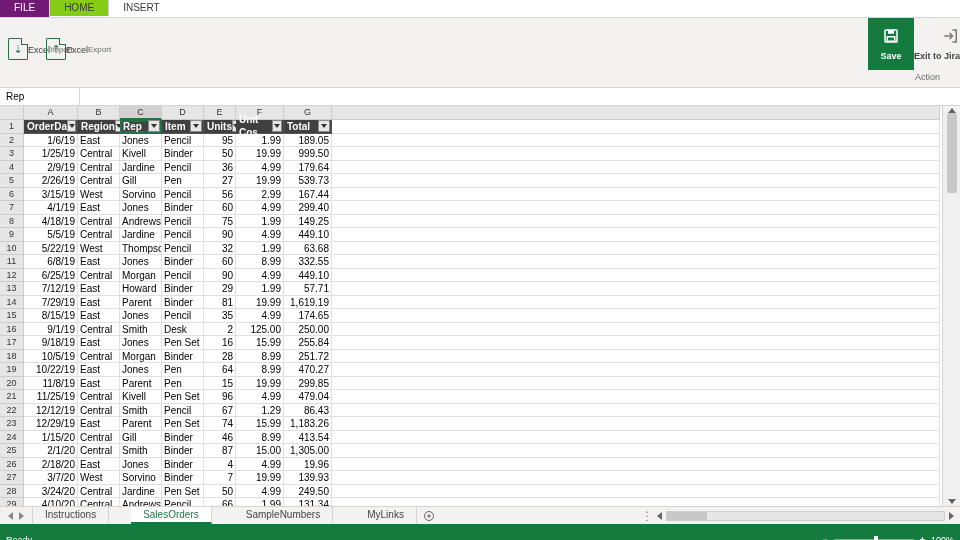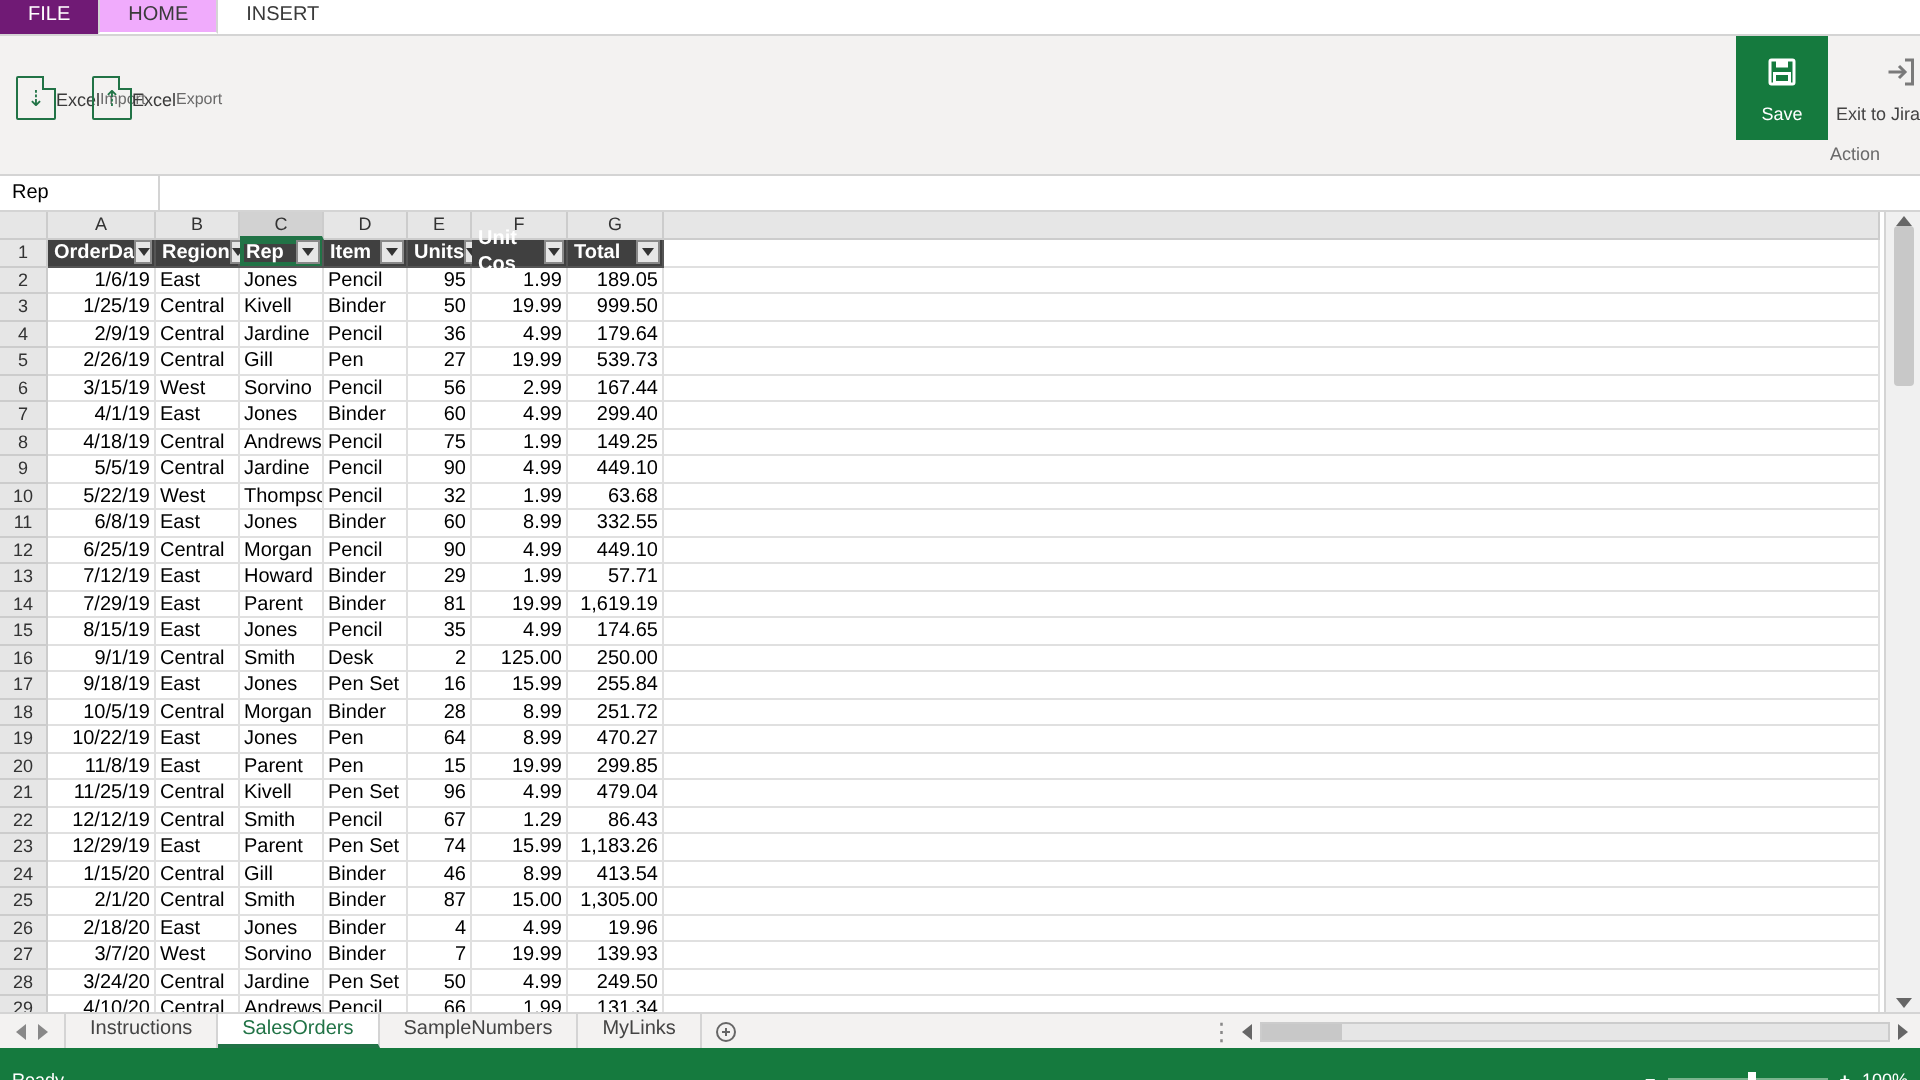--- a/index.html
+++ b/index.html
@@ -2,33 +2,33 @@
 <html><head>
 <meta charset="utf-8">
 <style>
 * { margin: 0; padding: 0; box-sizing: border-box; font-family: "Segoe UI", Arial, sans-serif; }
 html, body { width: 960px; height: 540px; overflow: hidden; background: #fff; }
 
 
 .ribbon-tabs { height: 18px; background: #fff; border-bottom: 1px solid #d4d4d4; display: flex; font-size: 10px; }
 .ribbon-tab { padding: 2px 14px; color: #3a3a3a; cursor: pointer; }
 .ribbon-tab.file { background: #701a75; color: #fff; }
-.ribbon-tab.active { background: #f0abfc; border: 1px solid #d4d4d4; border-bottom: 1px solid #fff; border-top: none; position: relative; top: 0; }
+.ribbon-tab.active { background: #84cc16; border: 1px solid #d4d4d4; border-bottom: 1px solid #fff; border-top: none; position: relative; top: 0; }
 
 
 .ribbon { height: 70px; background: #f3f2f1; border-bottom: 1px solid #d4d4d4; display: flex; justify-content: space-between; }
 .ribbon-left { display: flex; padding: 4px 8px 0 8px; gap: 8px; }
 .ribbon-group { display: flex; gap: 4px; padding-right: 8px; position: relative; }
 .ribbon-group::after { content: attr(data-label); position: absolute; bottom: -2px; left: 0; right: 0; text-align: left; font-size: 9px; color: #6a6a6a; }
 .ribbon-btn { display: flex; flex-direction: row; align-items: center; justify-content: flex-start; width: 34px; height: 52px; cursor: pointer; padding-top: 2px; }
 .ribbon-btn .ico { width: 24px; height: 24px; display: flex; align-items: center; justify-content: center; }
 .ribbon-btn .lbl { font-size: 9px; color: #3a3a3a; margin-top: 2px; text-align: center; }
 
 .ribbon-right { display: flex; flex-direction: column; align-items: flex-end; }
-.ribbon-right-btns { display: flex; height: 52px; }
+.ribbon-right-btns { display: flex; height: 52px; font-weight: bold; }
 .ribbon-right-btn { width: 46px; display: flex; flex-direction: column; align-items: center; justify-content: center; cursor: pointer; }
 .ribbon-right-btn.save { background: #157a3e; color: #fff; }
 .ribbon-right-btn.exit { background: #f3f2f1; color: #444; align-items: flex-end; }
 .ribbon-right-btn .lbl { font-size: 9px; margin-top: 2px; }
 .ribbon-action-label { font-size: 9px; color: #6a6a6a; padding: 2px 20px 0 0; }
 
 
 .namebar { height: 18px; border-bottom: 1px solid #d4d4d4; display: flex; align-items: center; }
 .namebox { width: 80px; font-size: 10px; padding-left: 6px; border-right: 1px solid #d4d4d4; height: 100%; display: flex; align-items: center; }
 
@@ -57,21 +57,21 @@
 .vscroll .arrow.down { border-top: 5px solid #666; }
 .vscroll .thumb { width: 10px; background: #c8c8c8; border-radius: 2px; flex: 0 0 80px; }
 .vscroll .track { flex: 1; }
 
 
 .sheetbar { height: 18px; border-top: 1px solid #d4d4d4; display: flex; align-items: stretch; font-size: 10px; background: #f3f2f1; }
 .sheet-nav { display: flex; align-items: center; gap: 6px; padding: 0 8px; border-right: 1px solid #d4d4d4; }
 .sheet-nav .arr { width: 0; height: 0; border-top: 4px solid transparent; border-bottom: 4px solid transparent; cursor: pointer; }
 .sheet-nav .arr.l { border-right: 5px solid #888; }
 .sheet-nav .arr.r { border-left: 5px solid #888; }
-.sheet-tabs { display: flex; align-items: stretch; }
+.sheet-tabs { display: flex; align-items: stretch; gap: 22px; }
 .sheet-tab { padding: 2px 12px; border-right: 1px solid #d4d4d4; background: #f3f2f1; cursor: pointer; color: #444; }
 .sheet-tab.active { background: #fff; color: #217346; border-bottom: 2px solid #217346; font-weight: 400; }
 .sheet-add { width: 24px; display: flex; align-items: center; justify-content: center; cursor: pointer; color: #666; }
 .sheet-add svg { width: 12px; height: 12px; }
 .hscroll-area { flex: 1; display: flex; align-items: center; justify-content: flex-end; padding: 0 6px; gap: 4px;}
 .hscroll-area .htrack { flex: 0 0 55%; height: 10px; background: #e6e6e6; border: 1px solid #ccc; position: relative; }
 .hscroll-area .hthumb { position: absolute; left: 0; top: 0; bottom: 0; width: 40px; background: #c8c8c8; }
 .hscroll-area .harr { width: 0; height: 0; border-top: 4px solid transparent; border-bottom: 4px solid transparent; cursor: pointer; }
 .hscroll-area .harr.l { border-right: 5px solid #666; }
 .hscroll-area .harr.r { border-left: 5px solid #666; }

